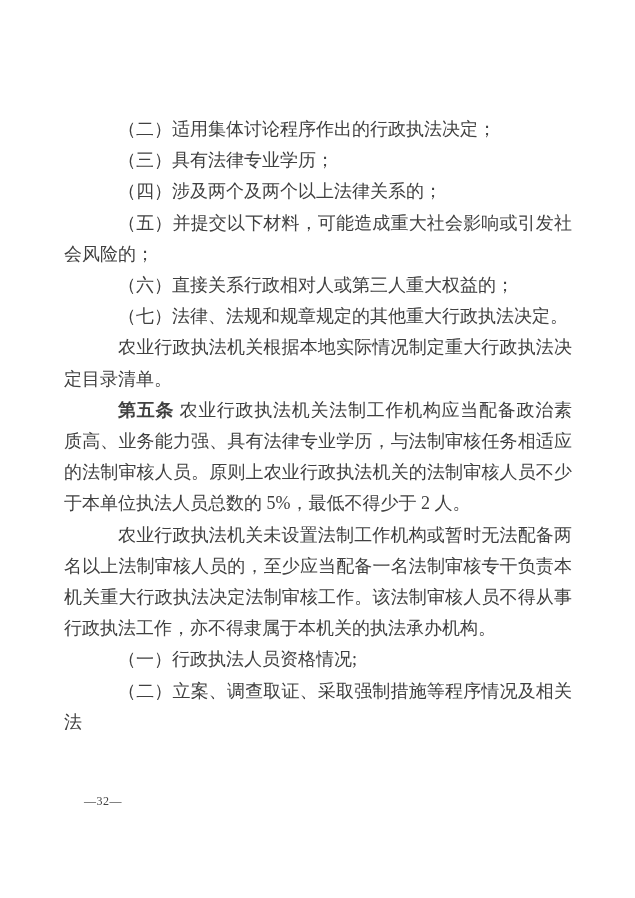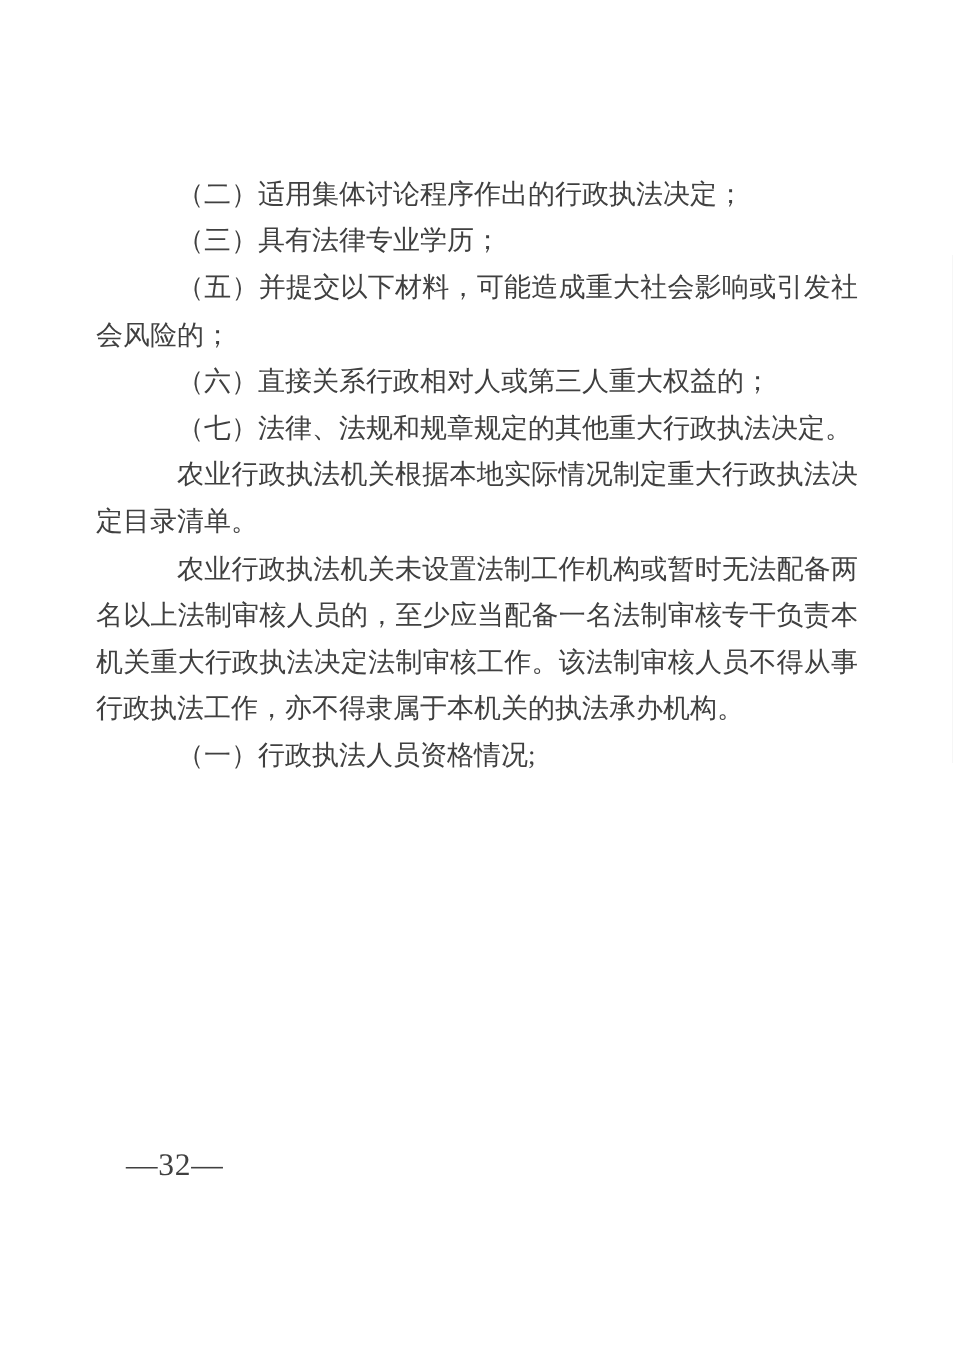--- a/index.html
+++ b/index.html
@@ -22,37 +22,40 @@
   }
   .textblock p {
     margin:0;
     text-indent:54px;
   }
   .lead {
     font-weight:bold;
   }
   .pagenum {
     position:absolute;
-    left:84px; top:764px;
-    font-size:21px;
+    left:84px; top:794px;
+    font-size:12px;
     letter-spacing:0.5px;
     text-align:center;
   }
 </style>
 </head>
 <body>
 
 <div class="page">
 
   <div class="textblock">
     <p><span>（二）适用集体讨论程序作出的行政执法决定；</span></p>
     <p><span>（三）具有法律专业学历；</span></p>
+    <p><span>（四）涉及两个及两个以上法律关系的；</span></p>
     <p><span>（五）并提交以下材料，可能造成重大社会影响或引发社会风险的；</span></p>
     <p><span>（六）直接关系行政相对人或第三人重大权益的；</span></p>
     <p><span>（七）法律、法规和规章规定的其他重大行政执法决定。</span></p>
     <p><span>农业行政执法机关根据本地实际情况制定重大行政执法决定目录清单。</span></p>
+    <p><span class="lead">第五条</span><span> 农业行政执法机关法制工作机构应当配备政治素质高、业务能力强、具有法律专业学历，与法制审核任务相适应的法制审核人员。原则上农业行政执法机关的法制审核人员不少于本单位执法人员总数的 5%，最低不得少于 2 人。</span></p>
     <p><span>农业行政执法机关未设置法制工作机构或暂时无法配备两名以上法制审核人员的，至少应当配备一名法制审核专干负责本机关重大行政执法决定法制审核工作。该法制审核人员不得从事行政执法工作，亦不得隶属于本机关的执法承办机构。</span></p>
     <p><span>（一）行政执法人员资格情况;</span></p>
+    <p><span>（二）立案、调查取证、采取强制措施等程序情况及相关法</span></p>
   </div>
 
   <div class="pagenum">—32—</div>
 
 </div>
 
 </body></html>

